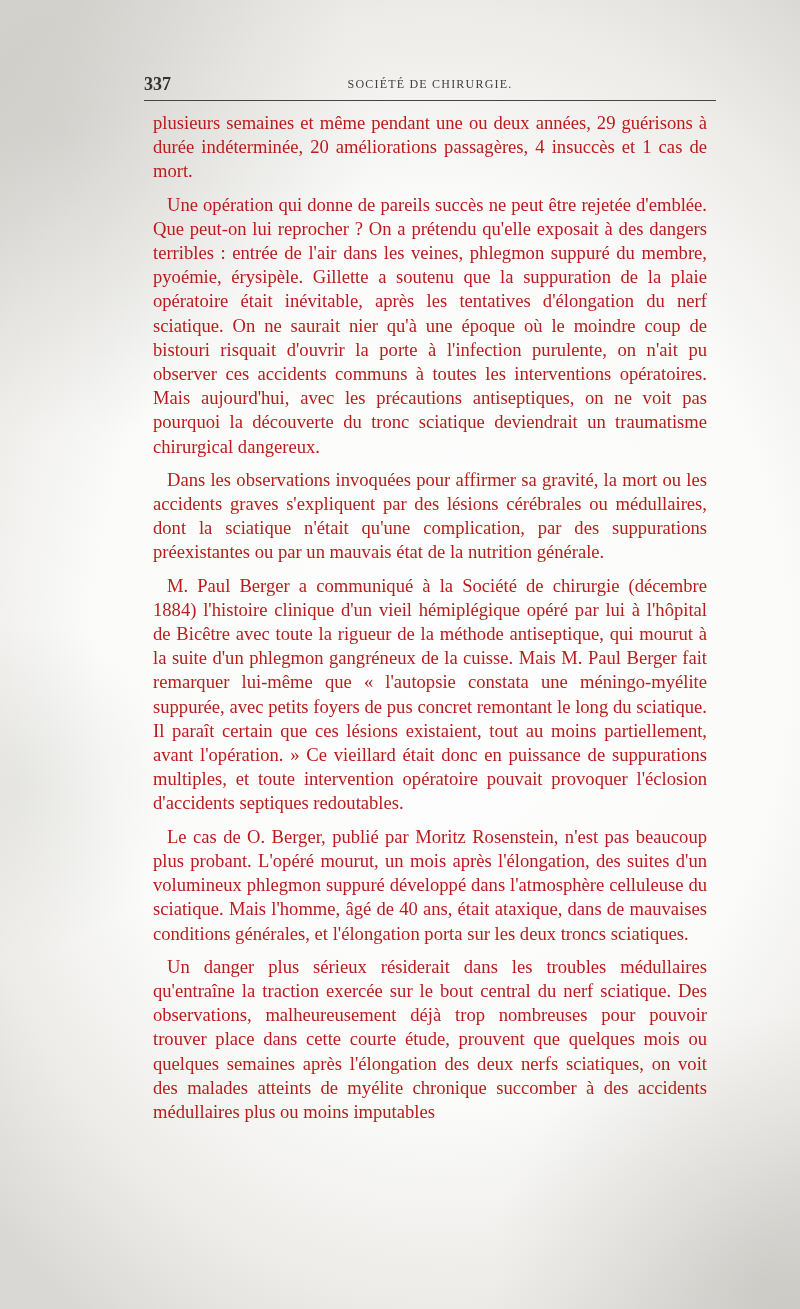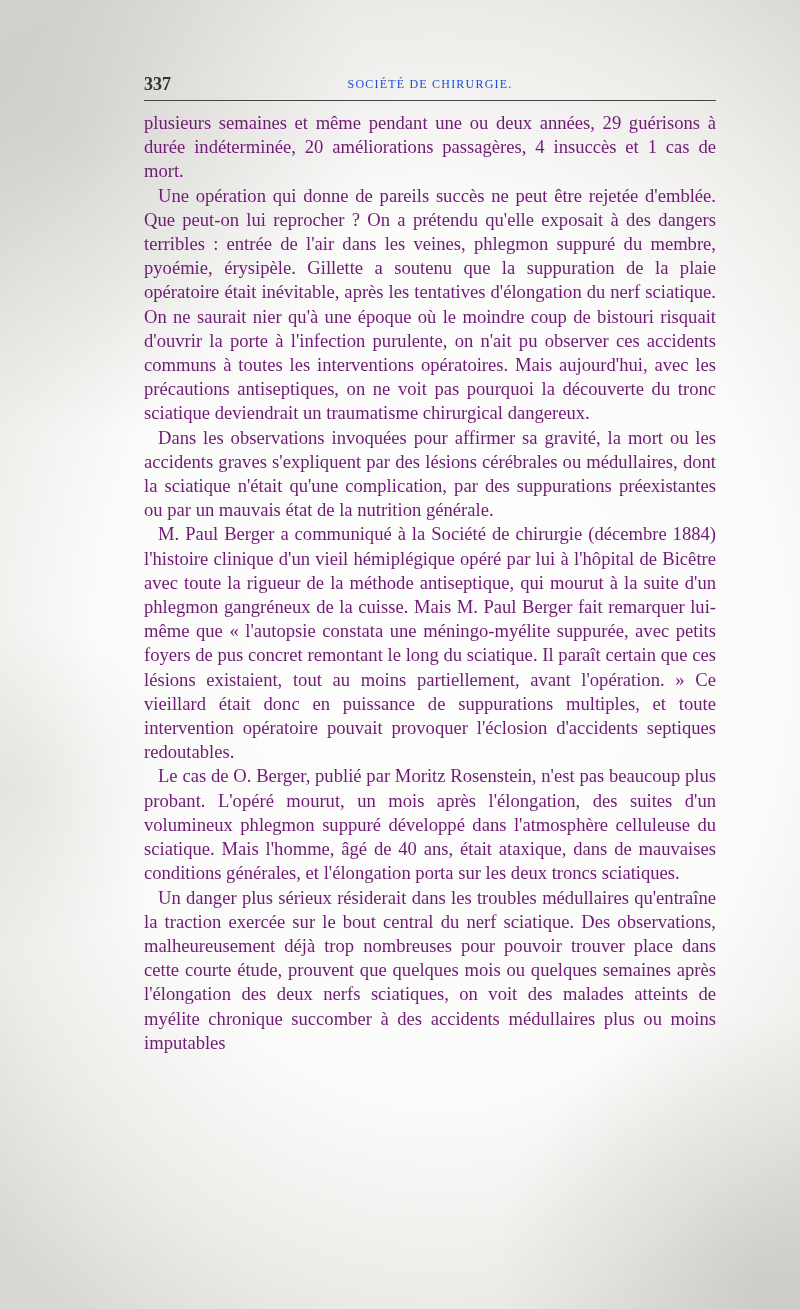--- a/index.html
+++ b/index.html
@@ -30,32 +30,32 @@
     }
     .page-number {
       position: absolute; left: 0; top: 4px;
       font-family: "Liberation Serif", serif;
       font-size: 18px; font-weight: bold; color: #333;
     }
     .head-title {
       position: absolute; left: 0; right: 0; top: 7px; text-align: center;
       font-family: "Liberation Serif", serif;
       font-size: 12px; letter-spacing: 1.2px; font-variant: small-caps;
-      text-transform: uppercase; color: #1d4ed8;
+      text-transform: uppercase; color: #404040;
     }
     .rule {
       height: 0; border-top: 1.6px solid #444; margin-top: 0px; margin-bottom: 10px;
     }
     .body-text p {
-      margin: 0;
+      margin: 9px;
       font-family: "Liberation Serif", serif;
       font-size: 18.6px; line-height: 24.2px;
       text-align: justify;
       text-indent: 0;
-      color: #701a75;
+      color: #b91c1c;
       hyphens: manual;
     }
     .body-text p.indent { text-indent: 14px; }
     .body-text p.cont { text-indent: 0; }
   </style>
 </head>
 <body>
 
 <div class="page-bg"></div>
 

